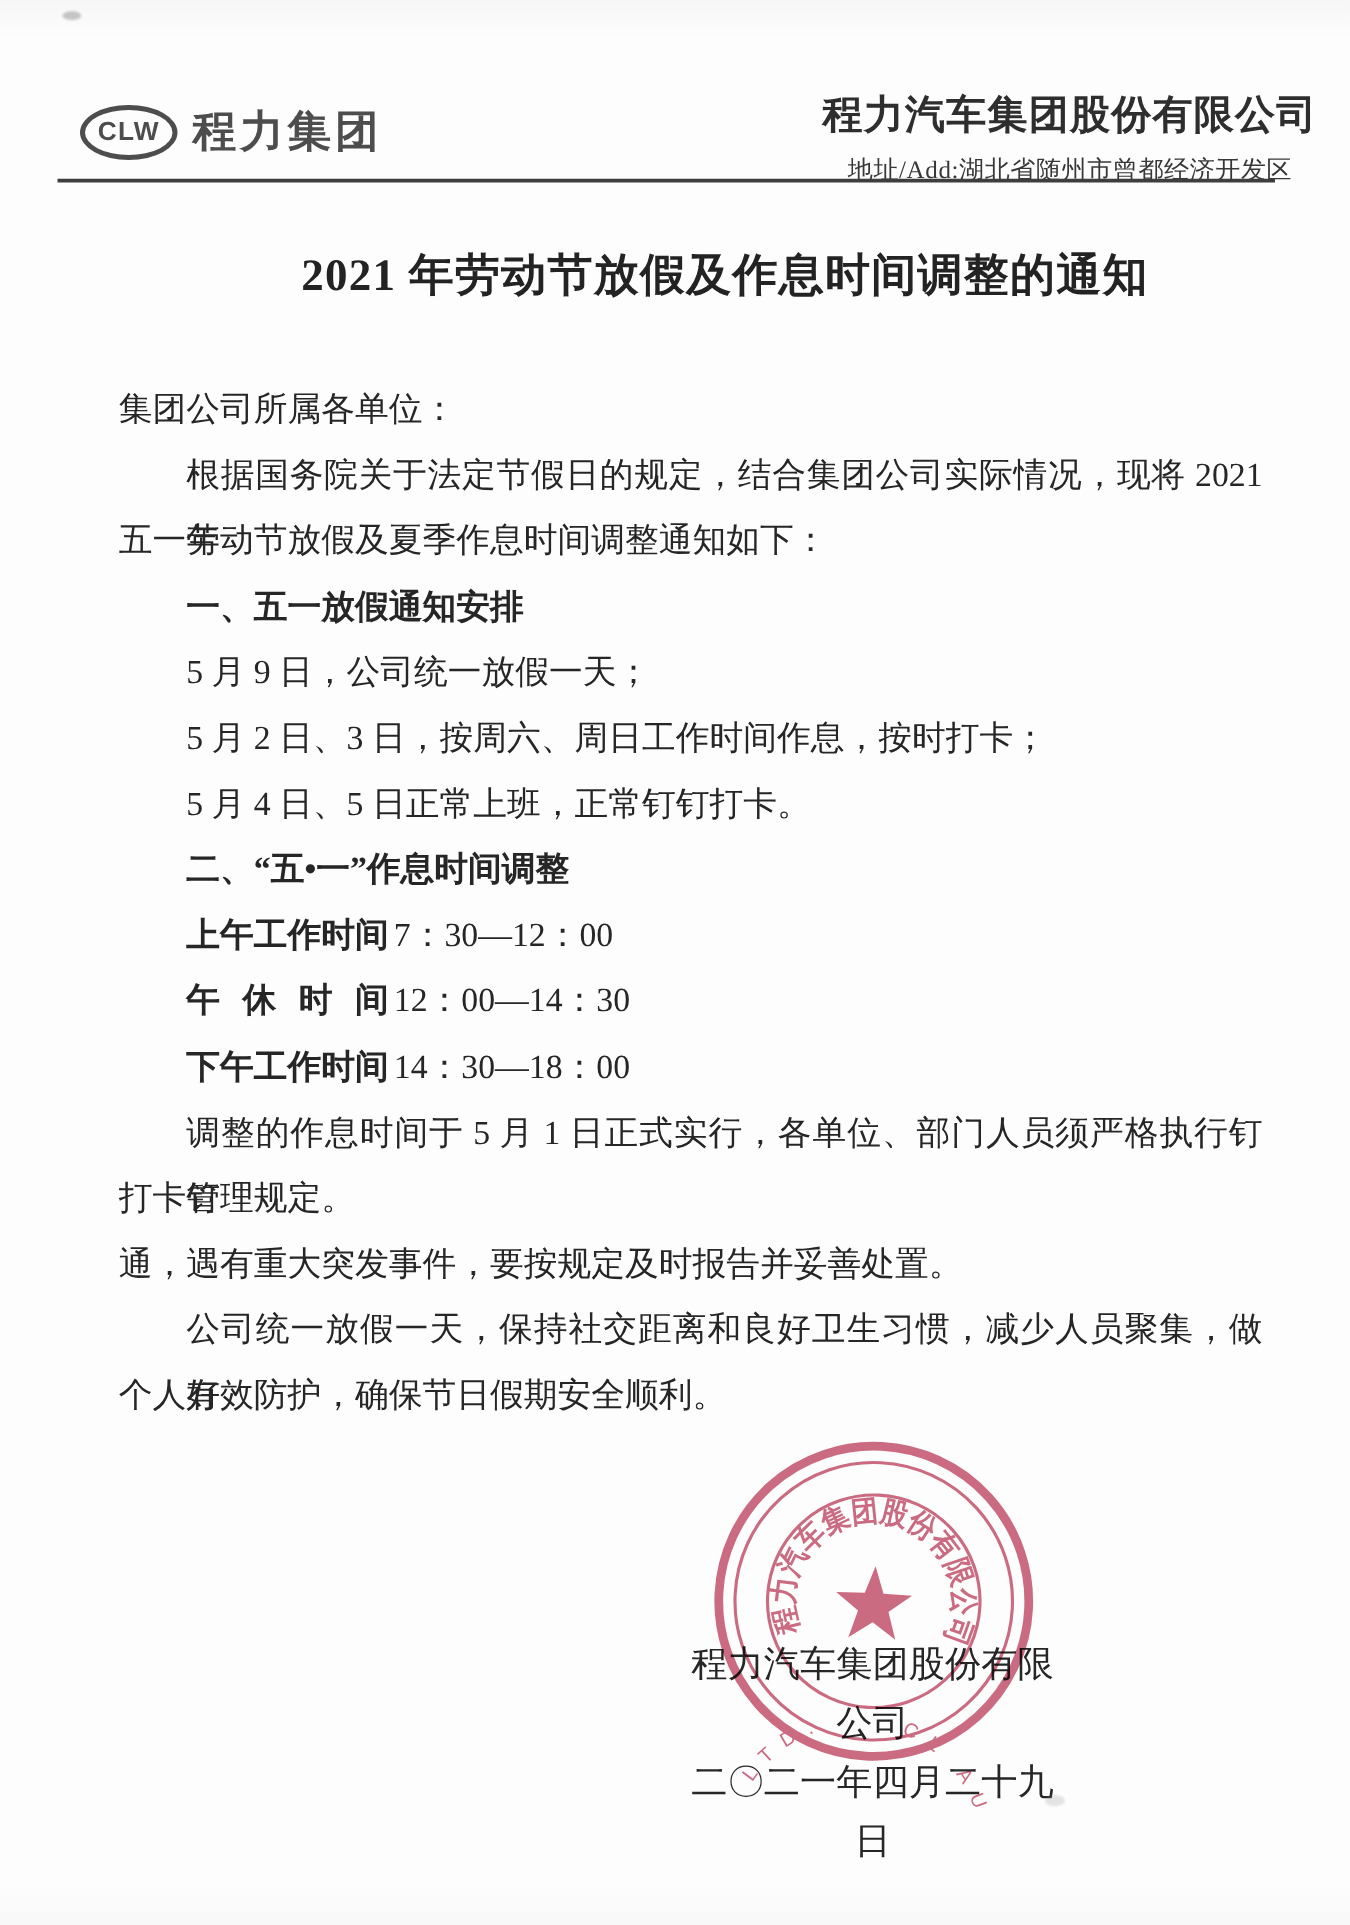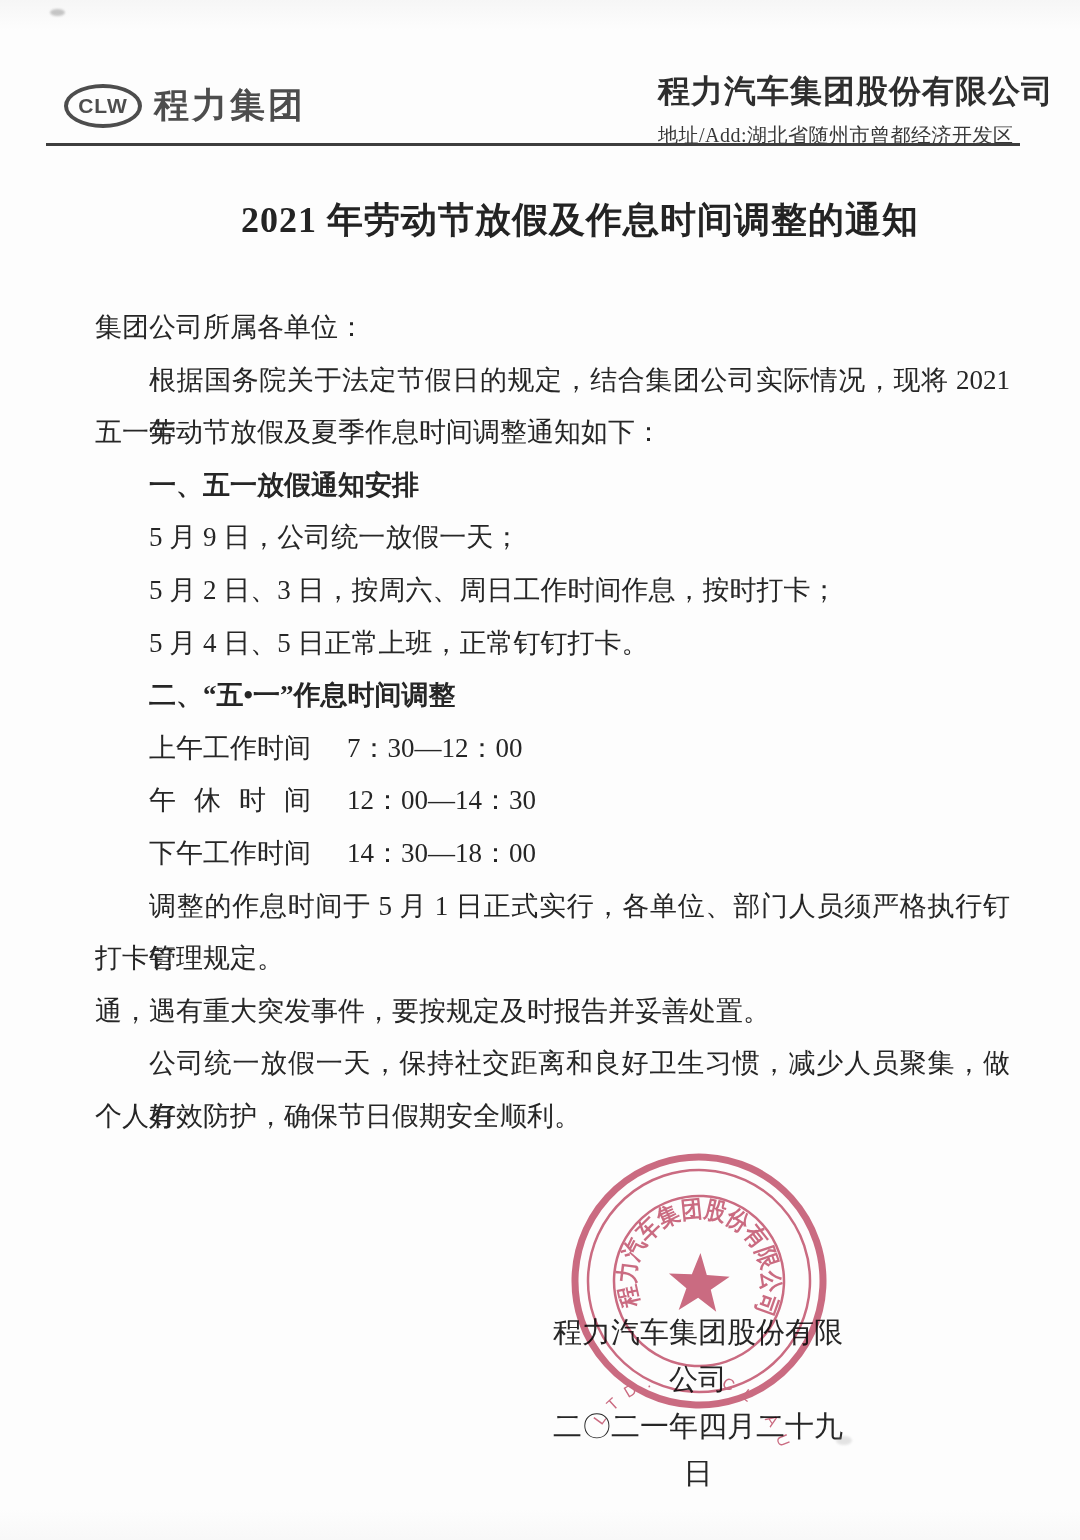--- a/index.html
+++ b/index.html
@@ -25,39 +25,39 @@
     display: flex; align-items: center; justify-content: center;
     font-family: "Liberation Sans", sans-serif;
     font-weight: bold; font-size: 21px; letter-spacing: 1px;
   }
   .logo-name {
     font-family: "Liberation Sans", sans-serif;
     font-weight: 900; font-size: 35px; letter-spacing: 3px;
   }
   .header-right { position: absolute; left: 658px; top: 70px; }
   .company-name { font-size: 32px; font-weight: bold; color: #2e2e2e; letter-spacing: 1px; }
-  .address { margin-top: 8px; font-size: 20px; color: #383838; letter-spacing: 0.5px; }
+  .address { margin-top: 8px; font-size: 20px; color: #383838; letter-spacing: 0.5px; text-align: center; }
   .rule { position: absolute; left: 46px; top: 143px; width: 974px; height: 3px; background: #3e3e3e; }
 
   
   .title {
     position: absolute; left: 80px; top: 196px; width: 1000px;
     text-align: center; font-size: 36px; font-weight: bold; letter-spacing: 1px;
     color: #232323;
   }
 
   
   .doc { position: absolute; left: 95px; top: 301px; width: 915px; font-size: 27px; }
   .bl { height: 52.6px; line-height: 52.6px; margin: 0; }
   .ind { padding-left: 54px; }
   .bold { font-weight: bold; }
   .just { text-align: justify; text-align-last: justify; }
   .sched .lbl {
-    display: inline-block; width: 162px; margin-right: 36px;
-    text-align: justify; text-align-last: justify;
+    display: inline-block; width: 162px; margin-right: 4px;
+    text-align: justify; text-align-last: justify; font-weight: bold;
   }
 
   
   .sig {
     position: absolute; left: 540px; top: 1309px; width: 316px;
     text-align: center; font-size: 29px; line-height: 47px; color: #262626;
   }
 
   
   .stamp {

